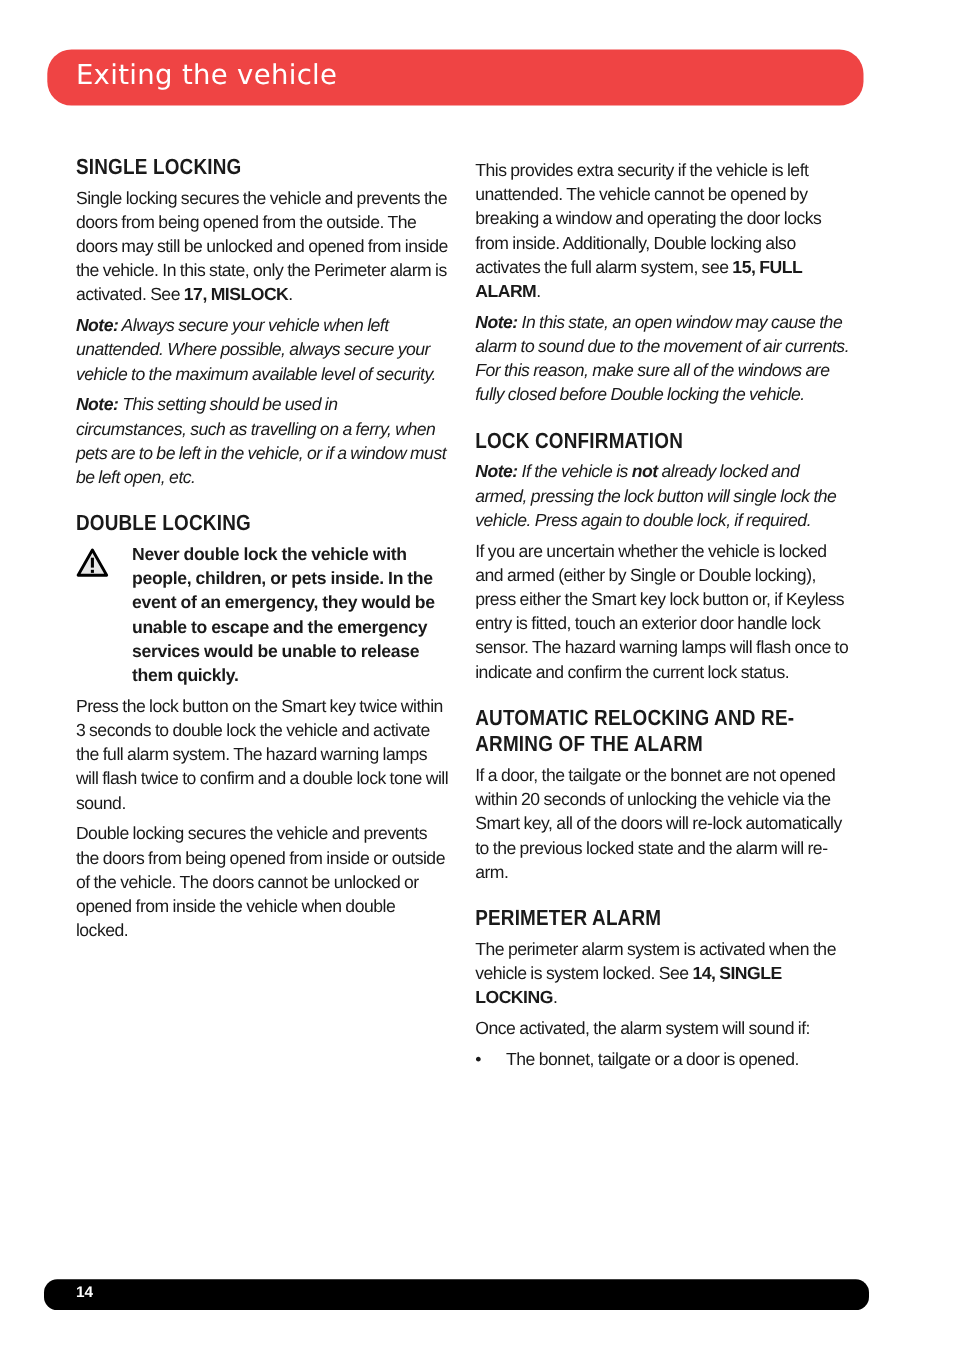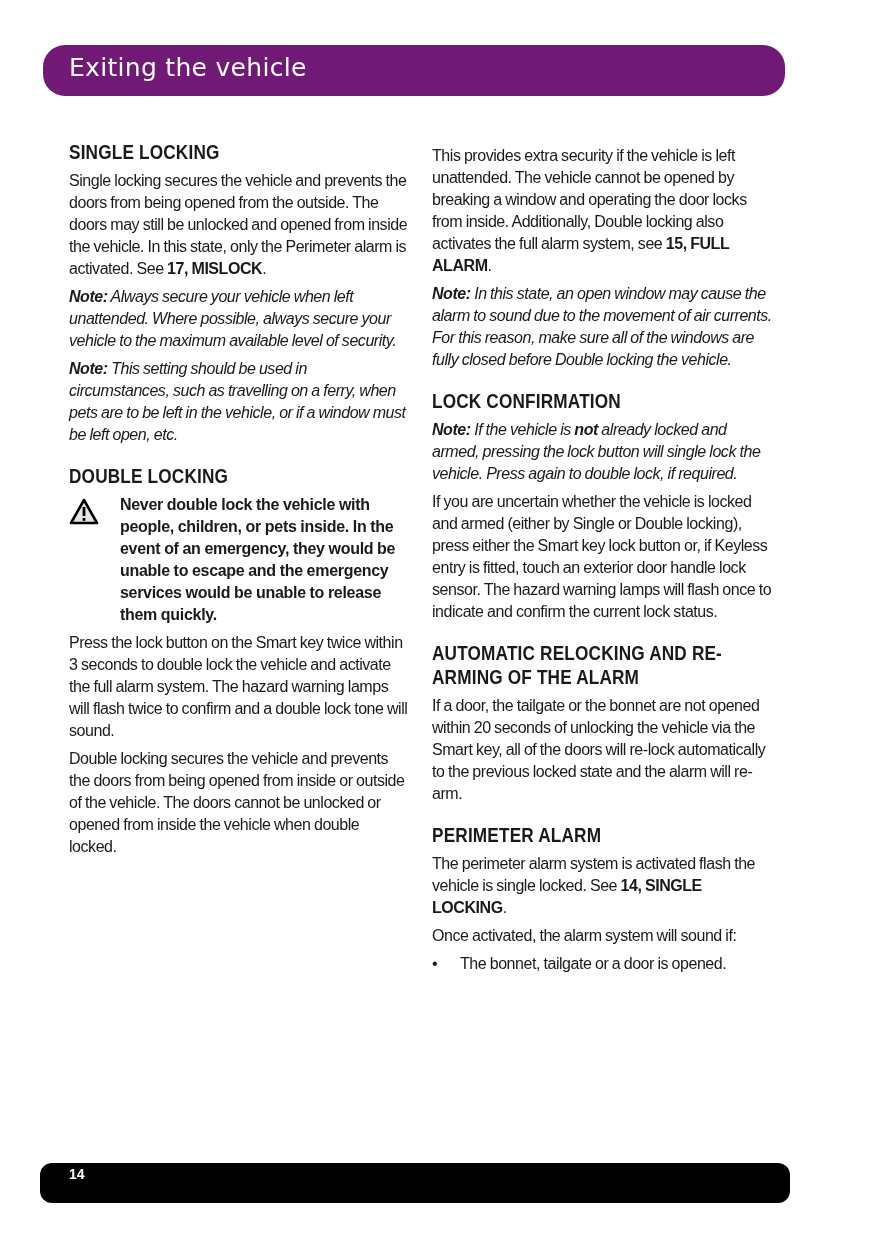--- a/index.html
+++ b/index.html
@@ -1,36 +1,36 @@
 <!DOCTYPE html>
 <html><head>
   <meta charset="utf-8">
   <style>
     html, body { margin: 0; padding: 0; background: #ffffff; }
     body { width: 875px; height: 1241px; position: relative; overflow: hidden; font-family: "Liberation Sans", sans-serif; color: #1a1a1a; }
-    .header-bar { position: absolute; left: 43px; top: 45px; width: 742px; height: 51px; background: #701a75; border-radius: 22px 22px 22px 22px; }
+    .header-bar { position: absolute; left: 43px; top: 45px; width: 742px; height: 51px; background: #ef4444; border-radius: 22px 22px 22px 22px; }
     .header-title { position: absolute; left: 26px; top: 8px; color: #fff; font-family: "DejaVu Sans", sans-serif; font-size: 25px; letter-spacing: 0.3px; }
     .col { position: absolute; top: 140px; }
     .col-left { left: 69px; width: 340px; }
     .col-right { left: 432px; width: 340px; top: 145px; }
     h2 { font-family: "Liberation Sans", sans-serif; font-weight: bold; font-size: 20px; margin: 0 0 6px 0; line-height: 24px; transform: scaleX(0.86); transform-origin: left; white-space: nowrap; letter-spacing: 0.2px; }
     h2.wrap { white-space: normal; width: 360px; }
     p { margin: 0 0 6px 0; font-size: 16px; line-height: 22px; transform-origin: left top; }
     .txt { display: block; font-size: 16px; line-height: 22px; letter-spacing: -0.45px; word-spacing: -0.5px; }
     .note { font-style: italic; }
     .note b { font-style: italic; }
     b.ref { font-weight: bold; }
     .sec { margin-bottom: 18px; }
     .warn { display: flex; margin: 0 0 6px 0; }
     .warn-icon { width: 51px; flex: none; padding-top: 4px; }
     .warn-text { font-weight: bold; font-size: 16px; line-height: 22px; letter-spacing: -0.3px; word-spacing: -0.3px; }
     ul { margin: 0; padding: 0; list-style: none; }
     li { display: flex; font-size: 16px; line-height: 22px; letter-spacing: -0.45px; word-spacing: -0.5px; }
     li .bullet { width: 28px; flex: none; }
-    .footer-bar { position: absolute; left: 40px; top: 1163px; width: 750px; height: 40px; background: #000; border-radius: 12px; }
+    .footer-bar { position: absolute; left: 40px; top: 1163px; width: 750px; height: 28px; background: #000; border-radius: 12px; }
     .page-num { position: absolute; left: 29px; top: 3px; color: #fff; font-weight: bold; font-size: 14px; }
   </style>
 </head>
 <body>
 
 <div class="header-bar">
   <span class="header-title">Exiting the vehicle</span>
 </div>
 
 <div class="col col-left">
@@ -70,21 +70,21 @@
     <p class="txt">If you are uncertain whether the vehicle is locked and armed (either by Single or Double locking), press either the Smart key lock button or, if Keyless entry is fitted, touch an exterior door handle lock sensor. The hazard warning lamps will flash once to indicate and confirm the current lock status.</p>
   </section>
 
   <section class="sec">
     <h2 class="wrap">AUTOMATIC RELOCKING AND RE-ARMING OF THE ALARM</h2>
     <p class="txt">If a door, the tailgate or the bonnet are not opened within 20 seconds of unlocking the vehicle via the Smart key, all of the doors will re-lock automatically to the previous locked state and the alarm will re-arm.</p>
   </section>
 
   <section class="sec">
     <h2>PERIMETER ALARM</h2>
-    <p class="txt"><span>The perimeter alarm system is activated flash the vehicle is single locked. See </span><b class="ref">14, SINGLE LOCKING</b><span>.</span></p>
+    <p class="txt"><span>The perimeter alarm system is activated when the vehicle is system locked. See </span><b class="ref">14, SINGLE LOCKING</b><span>.</span></p>
     <p class="txt">Once activated, the alarm system will sound if:</p>
     <ul>
       <li>
         <span class="bullet">•</span>
         <span>The bonnet, tailgate or a door is opened.</span>
       </li>
     </ul>
   </section>
 </div>
 

